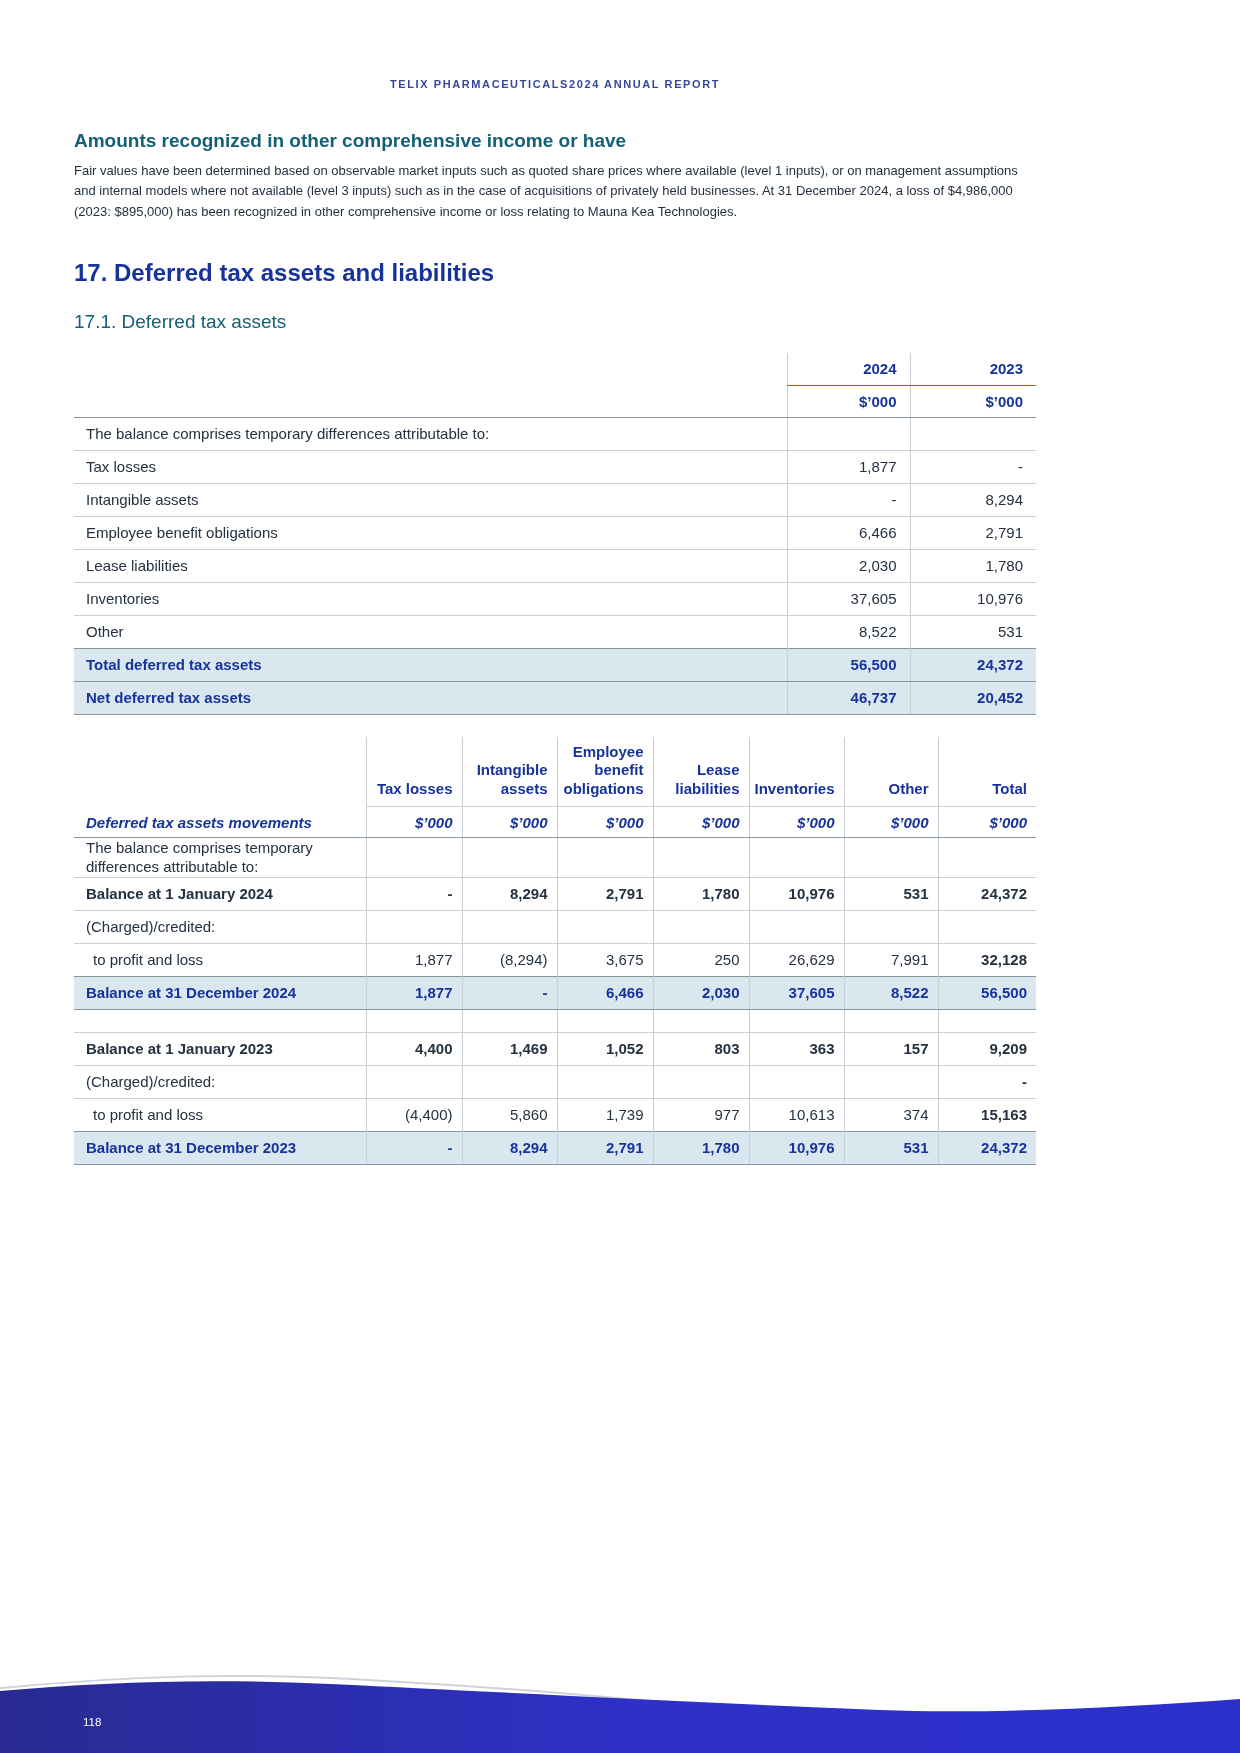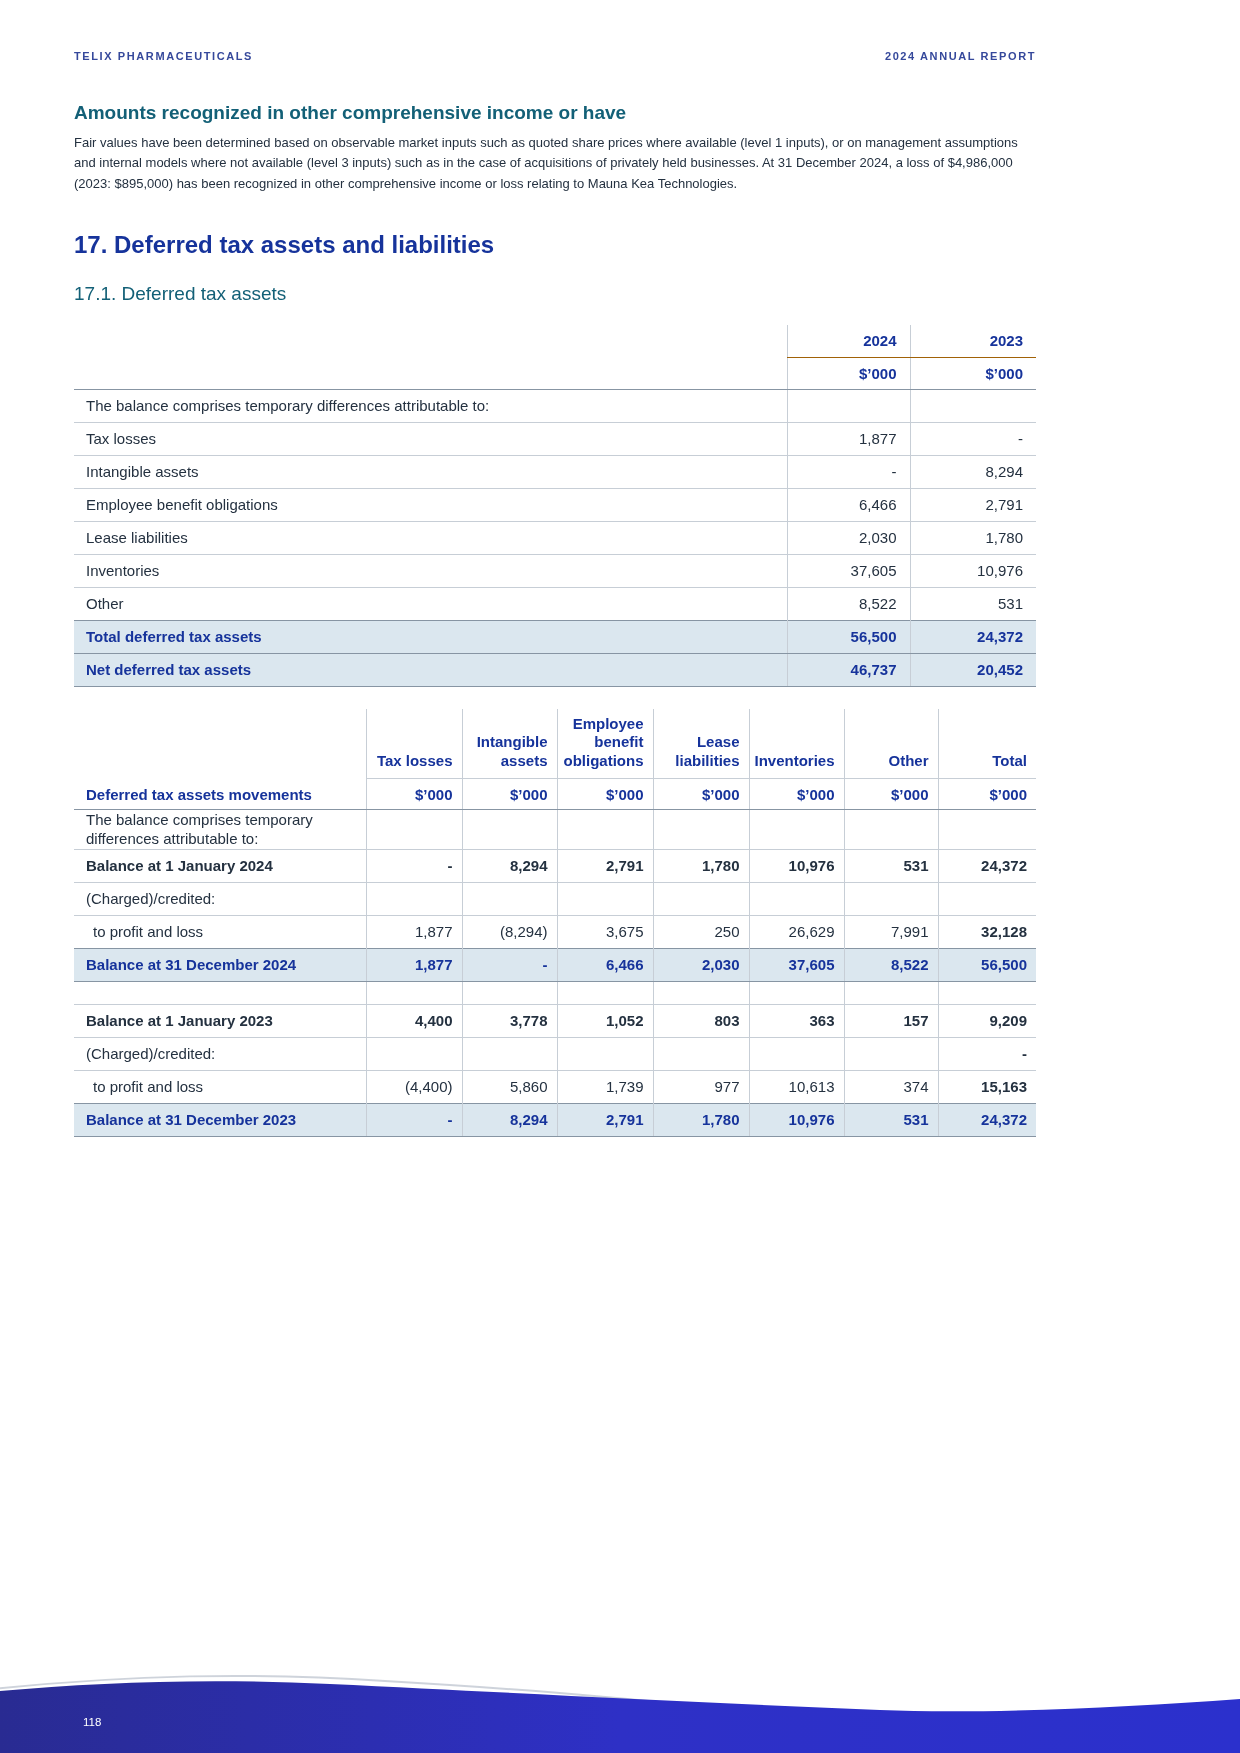--- a/index.html
+++ b/index.html
@@ -7,21 +7,21 @@
     --row-line:#c7ced6; --strong-line:#8795a3; --hl-bg:#dbe7ef;
     --header-text:#35489b; --page-bg:#ffffff;
   }
   *{box-sizing:border-box;}
   html,body{margin:0;padding:0;}
   body{font-family:"Liberation Sans","DejaVu Sans",sans-serif;background:#e8e8e8;}
   .page{position:relative;width:1240px;height:1753px;background:var(--page-bg);overflow:hidden;margin:0 auto;}
   .content{position:relative;margin-left:74px;width:962px;}
 
   
-  .top-header{display:flex;justify-content:space-between;padding-top:50px;
+  .top-header{display:flex;justify-content:center;padding-top:78px;
     font-size:11px;font-weight:600;letter-spacing:1.6px;color:var(--header-text);}
 
   
   .intro-heading{margin-top:40px;font-size:19px;font-weight:600;color:var(--teal);}
   .intro-body{margin-top:9px;font-size:13px;line-height:1.57;color:var(--text);}
 
   
   .h1{margin-top:37px;font-size:24px;font-weight:700;color:var(--navy);}
   .h2{margin-top:24px;font-size:19px;font-weight:500;color:var(--teal);}
 
@@ -44,21 +44,21 @@
   #t1 th{height:32px;padding-right:13px;}
   #t1 thead tr.years th.num{border-bottom:1px solid #a16207;}
   #t1 thead tr.units th{border-bottom:1px solid var(--strong-line);}
   #t1 td.num{padding-right:13px;}
 
   
   #t2{margin-top:22px;}
   #t2 th{padding-right:9px;line-height:1.25;}
   #t2 thead tr.names th{vertical-align:bottom;padding-top:6px;padding-bottom:7px;}
   #t2 thead tr.names th.num{border-bottom:1px solid var(--row-line);}
-  #t2 thead tr.units th{height:31px;border-bottom:1px solid var(--strong-line);vertical-align:bottom;padding-bottom:4px;}
+  #t2 thead tr.units th{height:31px;border-bottom:1px solid var(--strong-line);vertical-align:bottom;padding-bottom:4px;font-style:italic;}
   #t2 thead th.lbl{text-align:left;padding-left:12px;}
   #t2 td.num{padding-right:9px;}
   #t2 td.label{line-height:1.3;}
 
   
   .footer-wave{position:absolute;left:0;bottom:0;width:1240px;height:145px;}
   .page-number{position:absolute;left:83px;bottom:25px;color:#ffffff;font-size:11.5px;z-index:3;}
 </style>
 </head>
 <body>
@@ -234,21 +234,21 @@
             <td class="num"></td>
             <td class="num"></td>
             <td class="num"></td>
             <td class="num"></td>
             <td class="num"></td>
             <td class="num total"></td>
           </tr>
           <tr class="bold">
             <td class="label">Balance at 1 January 2023</td>
             <td class="num">4,400</td>
-            <td class="num">3,778</td>
+            <td class="num">1,469</td>
             <td class="num">1,052</td>
             <td class="num">803</td>
             <td class="num">363</td>
             <td class="num">157</td>
             <td class="num total">9,209</td>
           </tr>
           <tr class="plain">
             <td class="label">(Charged)/credited:</td>
             <td class="num"></td>
             <td class="num"></td>

